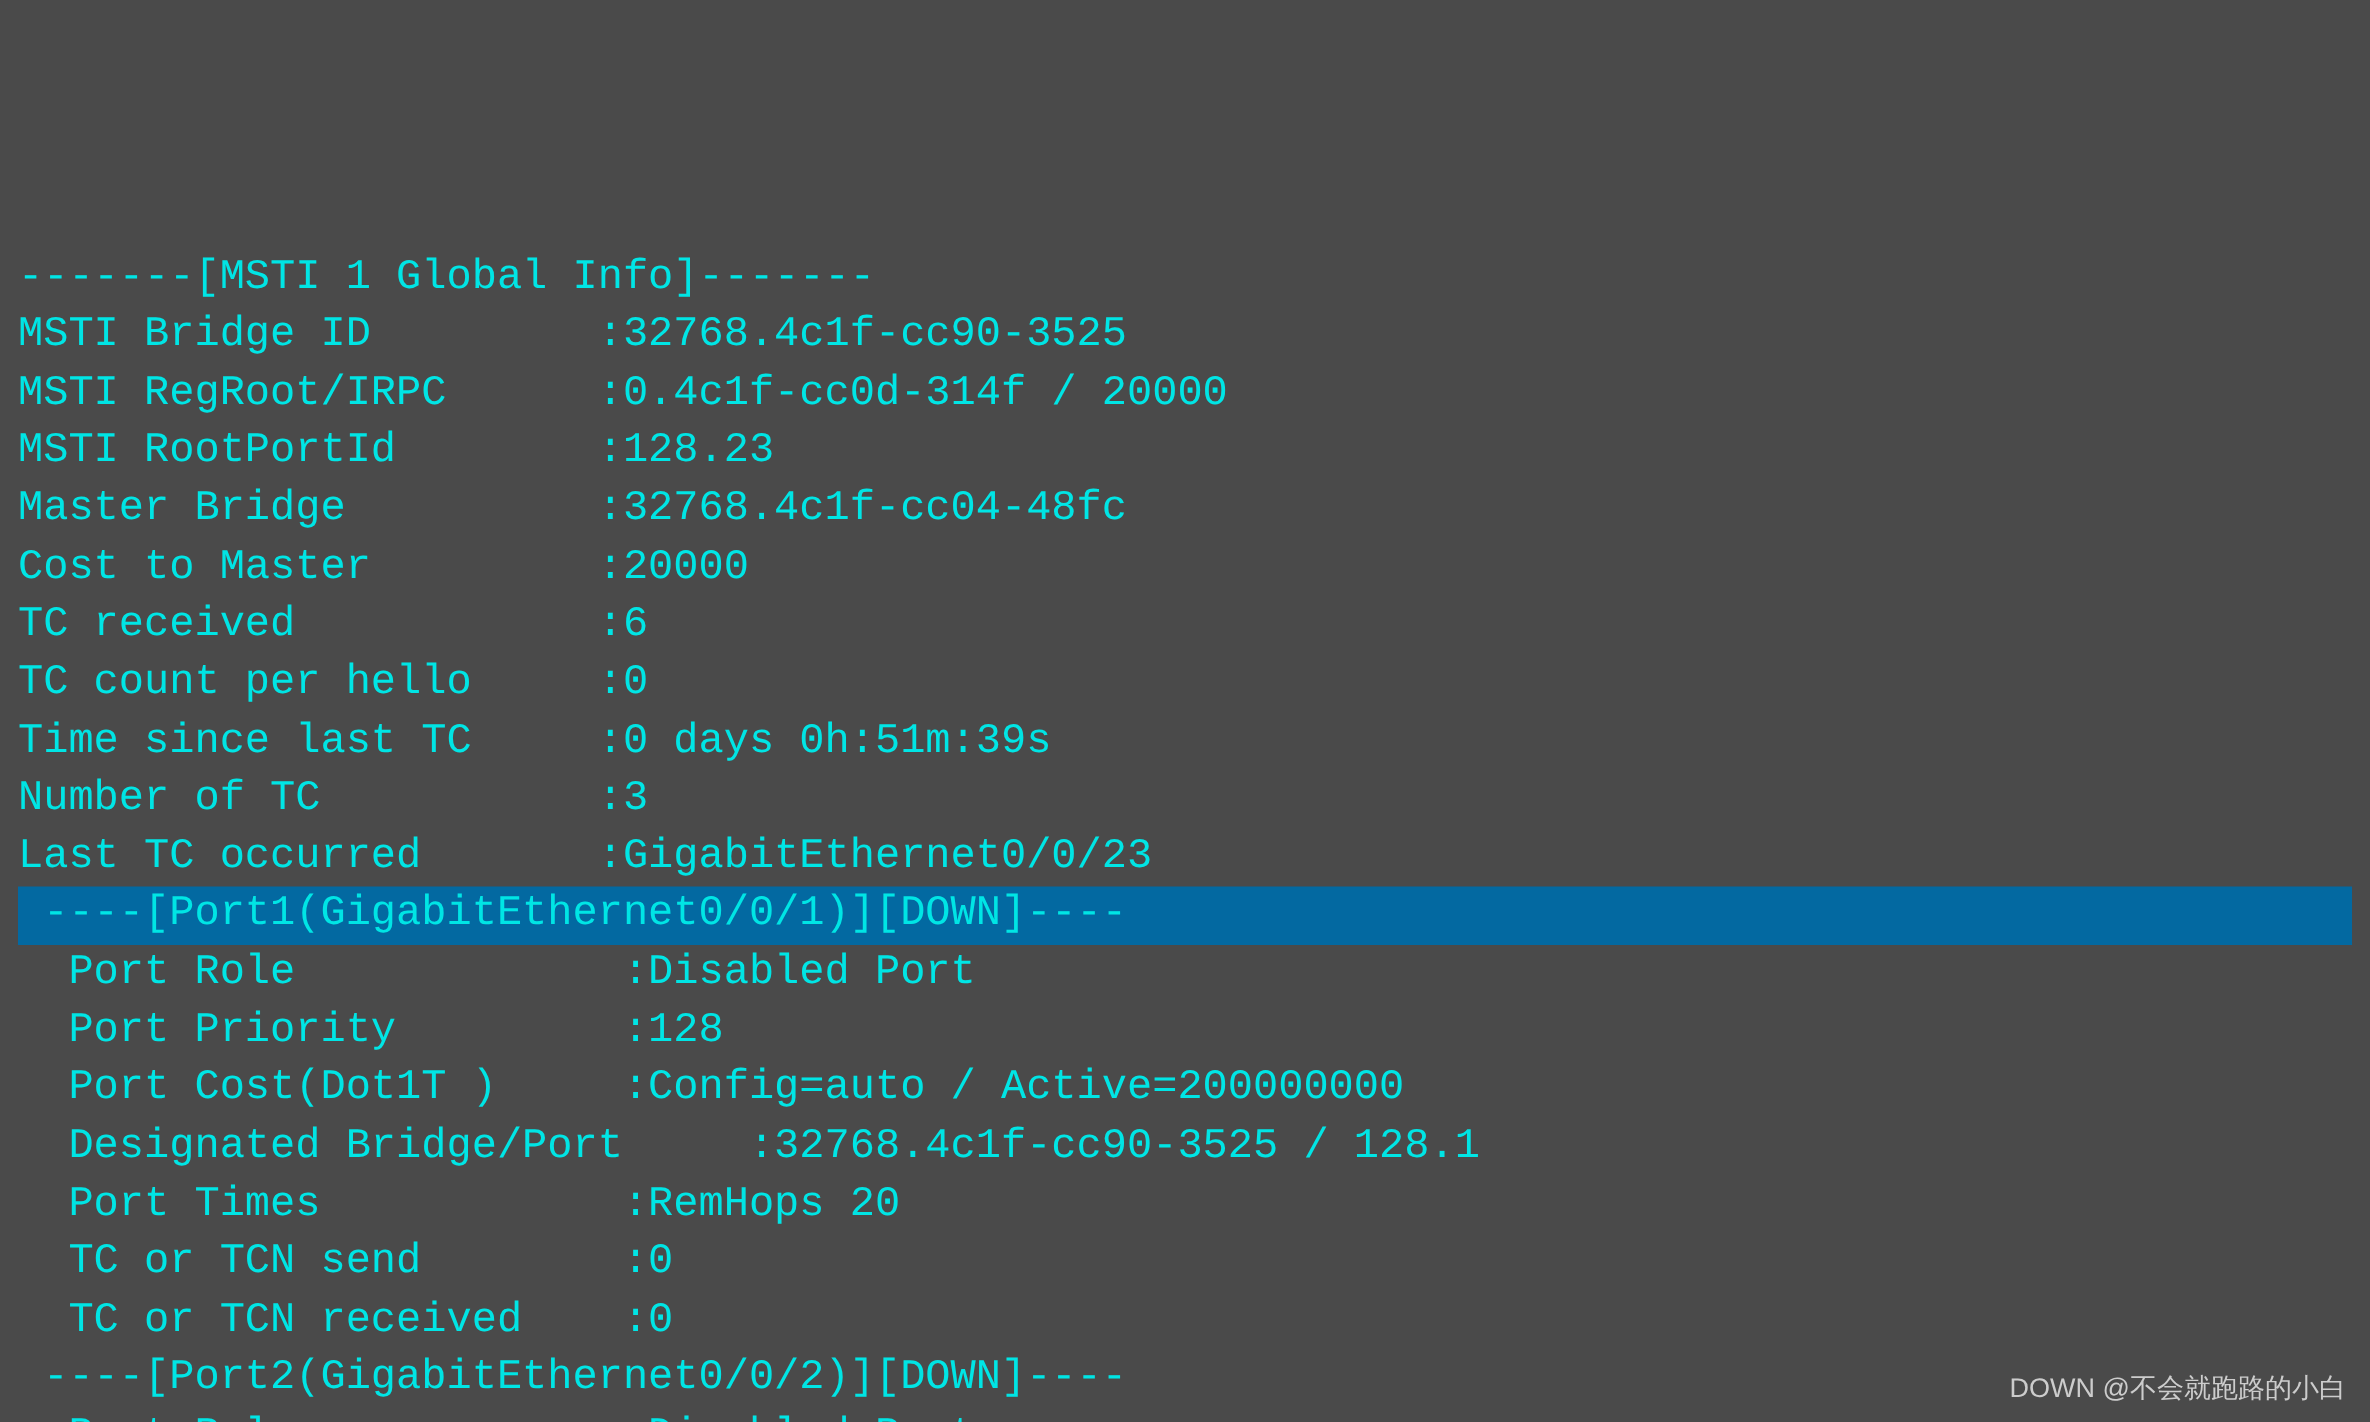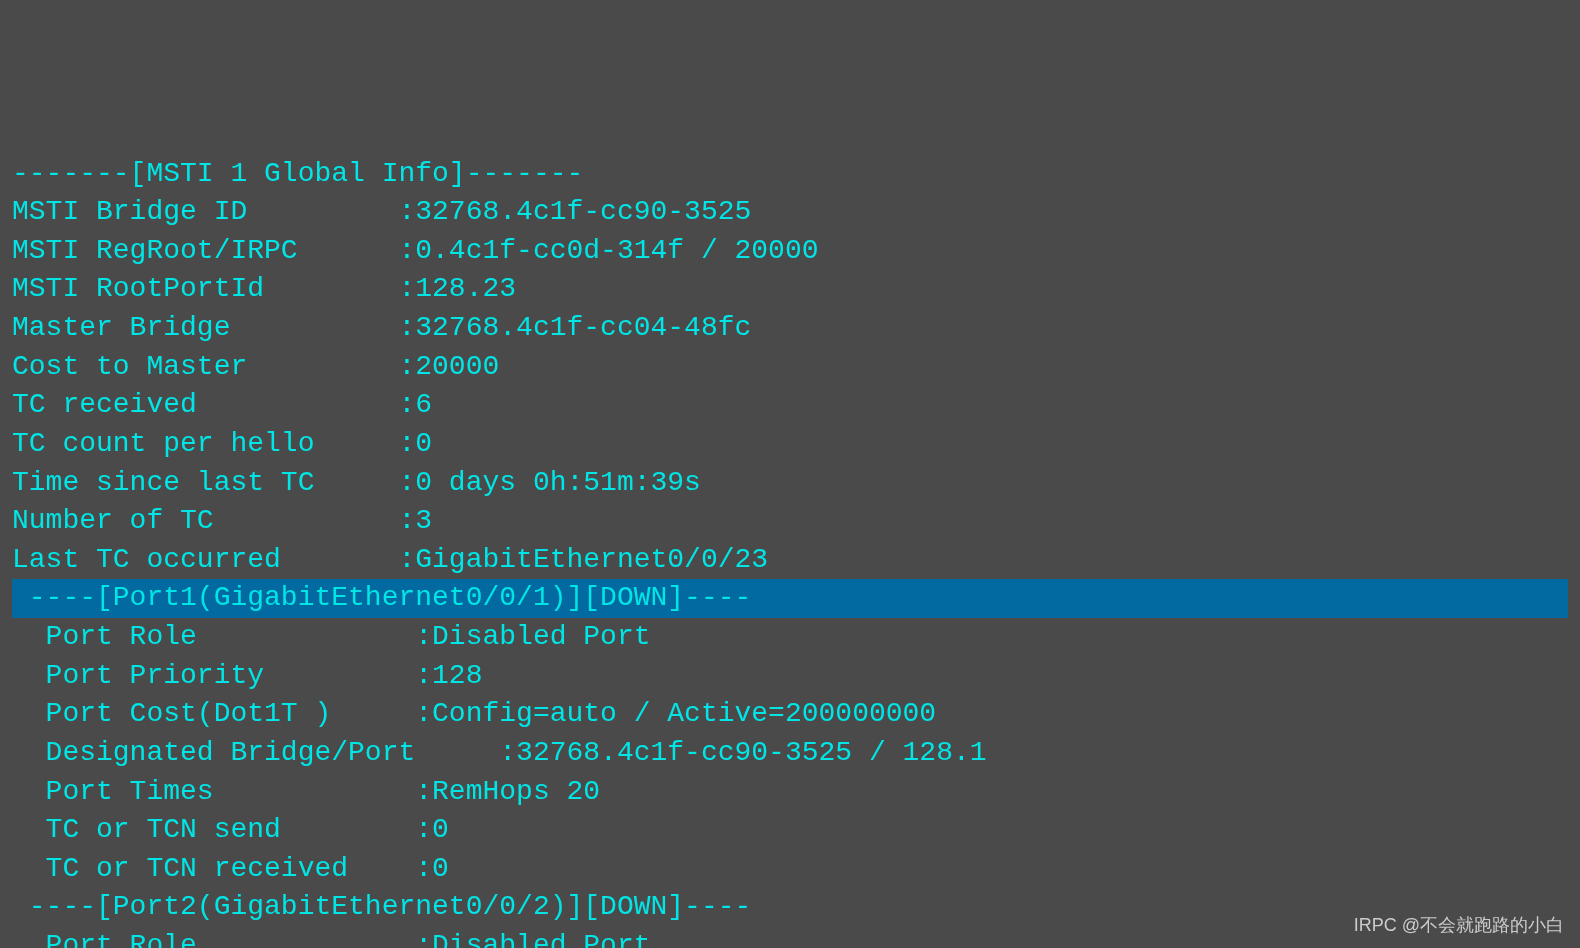--- a/index.html
+++ b/index.html
@@ -14,21 +14,21 @@
       height: 948px;
       overflow: hidden;
       font-family: 'Courier New', Courier, monospace;
     }
 
     .terminal {
       background-color: #4a4a4a;
       color: #00e5e5;
       font-size: 28px;
       line-height: 1.38;
-      padding: 0 12px;
+      padding: 12px 12px;
       white-space: pre;
       width: 100%;
       height: 100%;
       position: relative;
     }
 
     .terminal-content {
       display: block;
     }
 
@@ -48,14 +48,14 @@
     .highlight-line {
       background-color: #0369a1;
     }
   </style>
 </head>
 <body>
 
 <div class="terminal">
   <div class="terminal-content" id="terminal-lines">
   <span class="line">-------[MSTI 1 Global Info]-------</span><span class="line">MSTI Bridge ID         :32768.4c1f-cc90-3525</span><span class="line">MSTI RegRoot/IRPC      :0.4c1f-cc0d-314f / 20000</span><span class="line">MSTI RootPortId        :128.23</span><span class="line">Master Bridge          :32768.4c1f-cc04-48fc</span><span class="line">Cost to Master         :20000</span><span class="line">TC received            :6</span><span class="line">TC count per hello     :0</span><span class="line">Time since last TC     :0 days 0h:51m:39s</span><span class="line">Number of TC           :3</span><span class="line">Last TC occurred       :GigabitEthernet0/0/23</span><span class="line highlight-line"> ----[Port1(GigabitEthernet0/0/1)][DOWN]----</span><span class="line">  Port Role             :Disabled Port</span><span class="line">  Port Priority         :128</span><span class="line">  Port Cost(Dot1T )     :Config=auto / Active=200000000</span><span class="line">  Designated Bridge/Port     :32768.4c1f-cc90-3525 / 128.1</span><span class="line">  Port Times            :RemHops 20</span><span class="line">  TC or TCN send        :0</span><span class="line">  TC or TCN received    :0</span><span class="line"> ----[Port2(GigabitEthernet0/0/2)][DOWN]----</span><span class="line">  Port Role             :Disabled Port</span></div>
-  <div class="watermark" id="watermark-text">IRPC @不会就跑路的小白</div>
+  <div class="watermark" id="watermark-text">DOWN @不会就跑路的小白</div>
 </div>
 
 </body></html>

